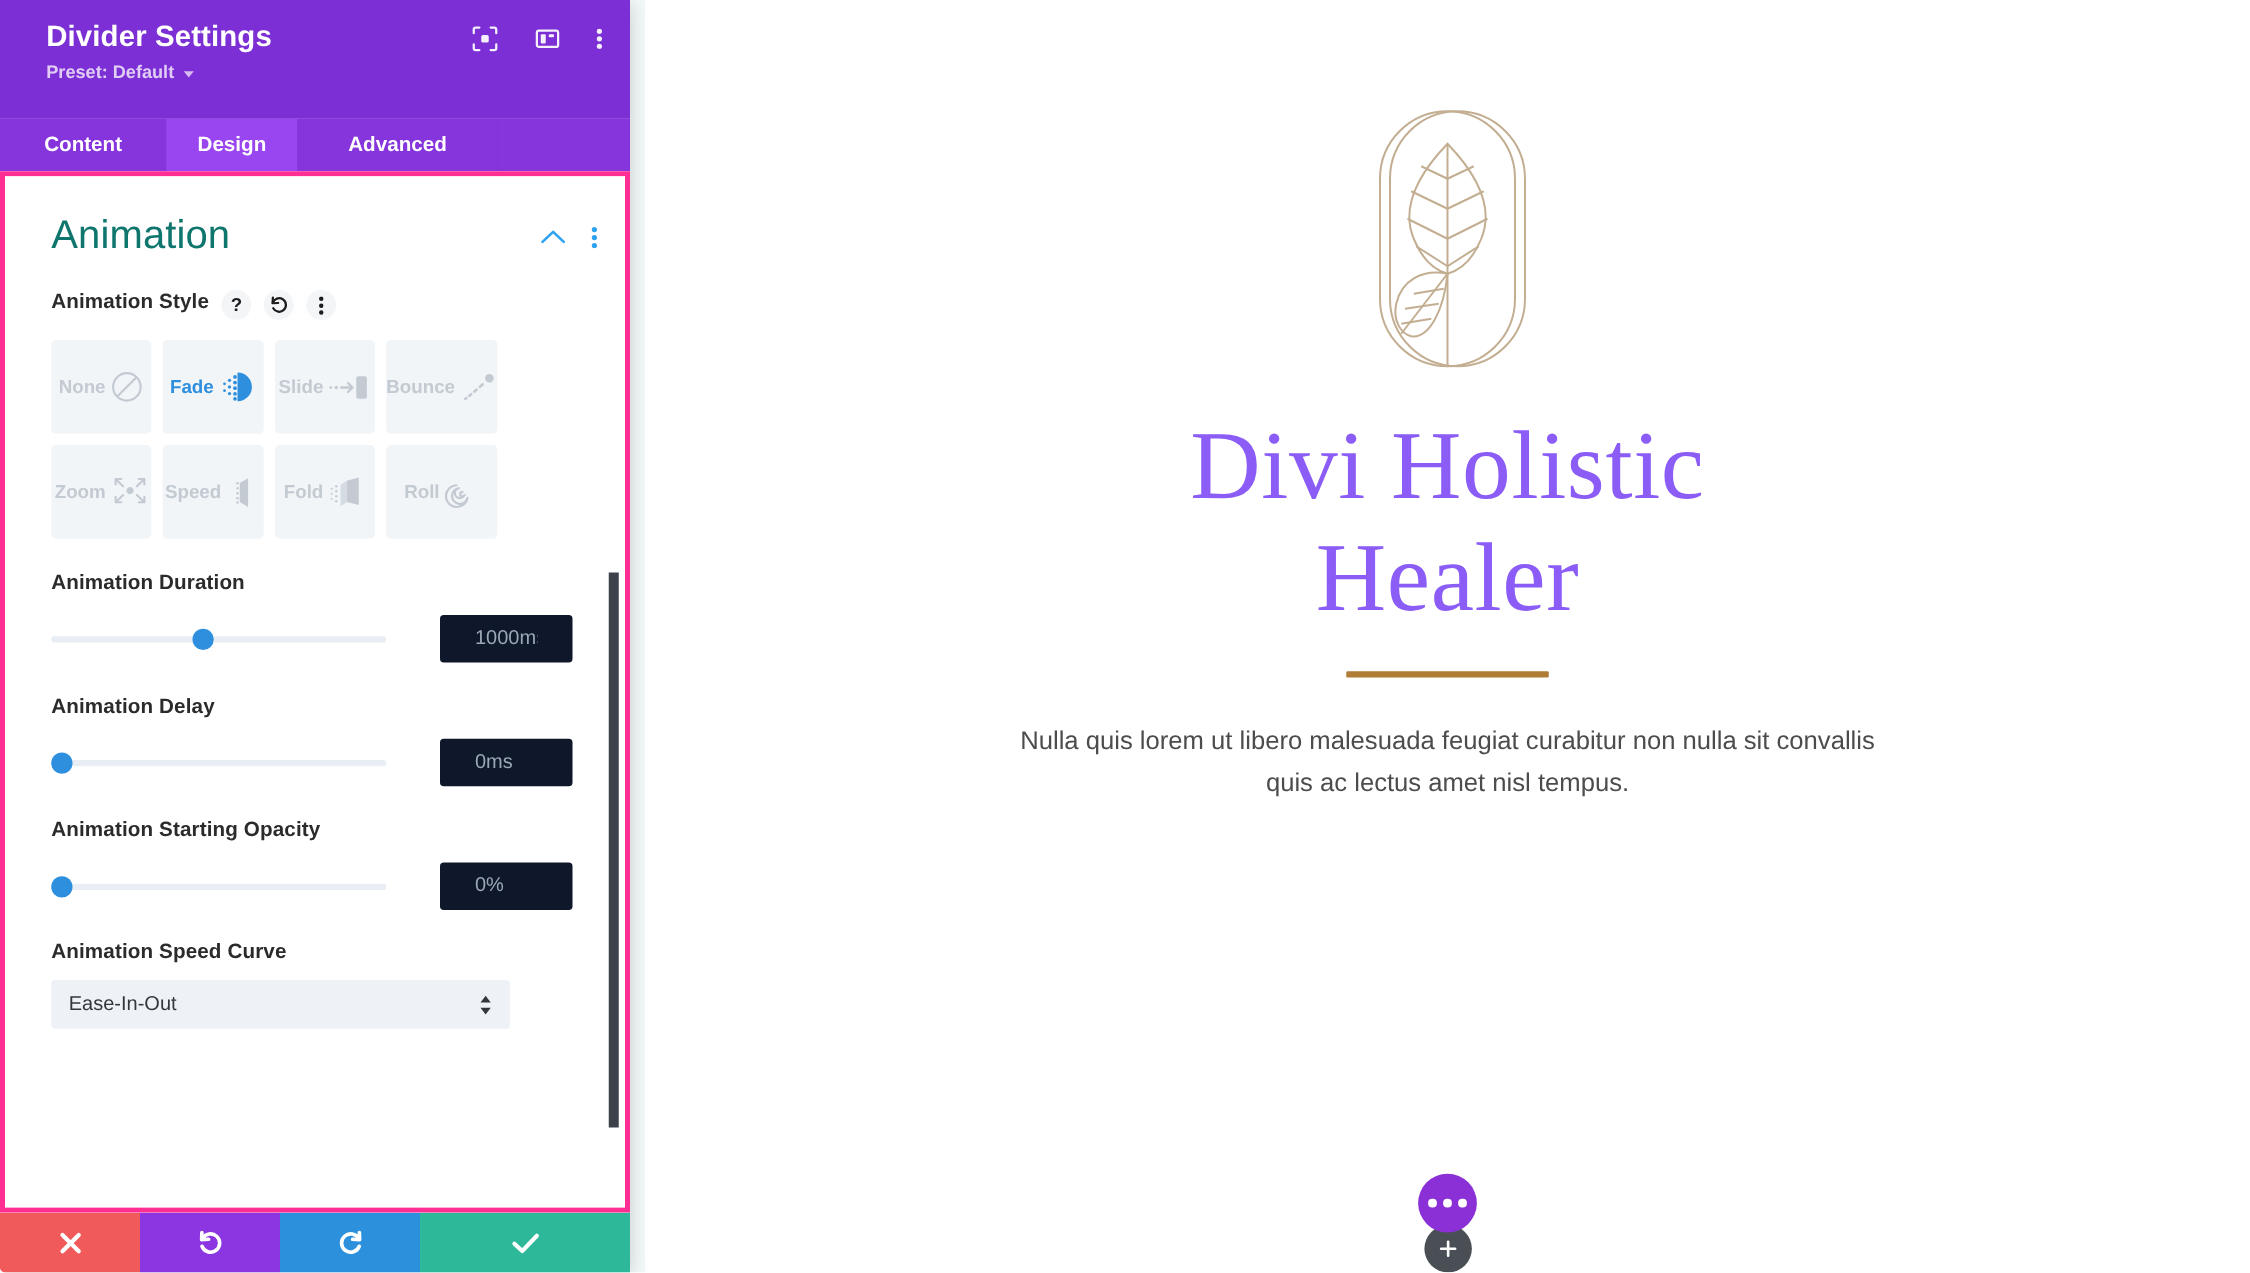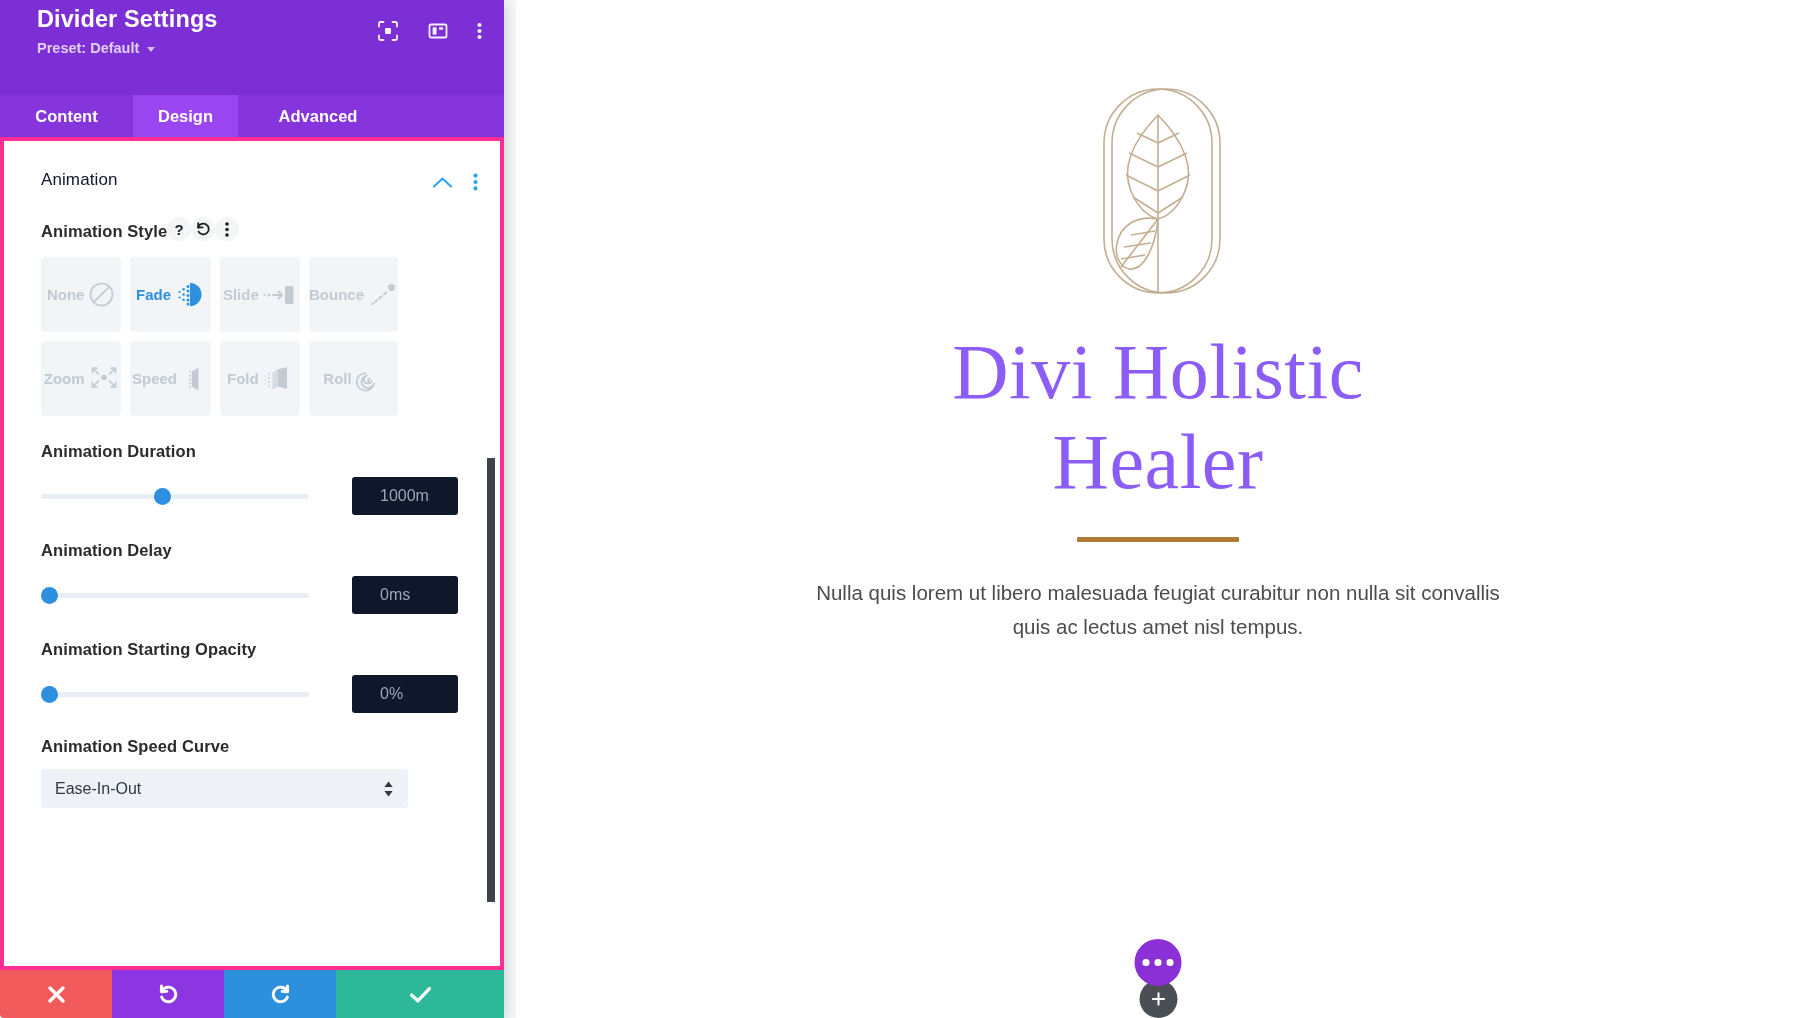--- a/index.html
+++ b/index.html
@@ -41,21 +41,21 @@
     flex-direction: column;
     background: #ffffff;
     box-shadow: 0 2px 14px rgba(0,0,0,0.18);
   }
 
   
   .modal-header {
     background: #7e3bd0;
     background: #7b2fd4;
     height: 95px;
-    padding: 4px 22px 0 37px;
+    padding: 14px 22px 0 37px;
     position: relative;
     flex: none;
   }
   .modal-title {
     color: #ffffff;
     font-size: 23.5px;
     font-weight: 700;
     letter-spacing: .1px;
     line-height: 30px;
   }
@@ -143,35 +143,36 @@
   }
 
   
   .section-head {
     display: flex;
     align-items: center;
     padding: 28px 22px 0 37px;
     position: relative;
   }
   .section-title {
-    color: #0f172a;
-    font-size: 17px;
+    color: #0f766e;
+    font-size: 32px;
     font-weight: 400;
     letter-spacing: .1px;
     flex: 1;
   }
   .sec-ctrls { display: flex; align-items: center; gap: 20px; margin-top: 4px; }
   .chev-up { cursor: pointer; }
   .kebab-blue { cursor: pointer; }
 
   
   .field { padding: 0 22px 0 37px; }
   .field-label-row {
     display: flex;
-    align-items: flex-end;
+    align-items: flex-start;
+    gap: 10px;
     margin-top: 26px;
   }
   .field-label {
     font-size: 16.5px;
     font-weight: 700;
     color: #2b2b2b;
     letter-spacing: .1px;
   }
   .mini-btn {
     width: 24px; height: 24px;

